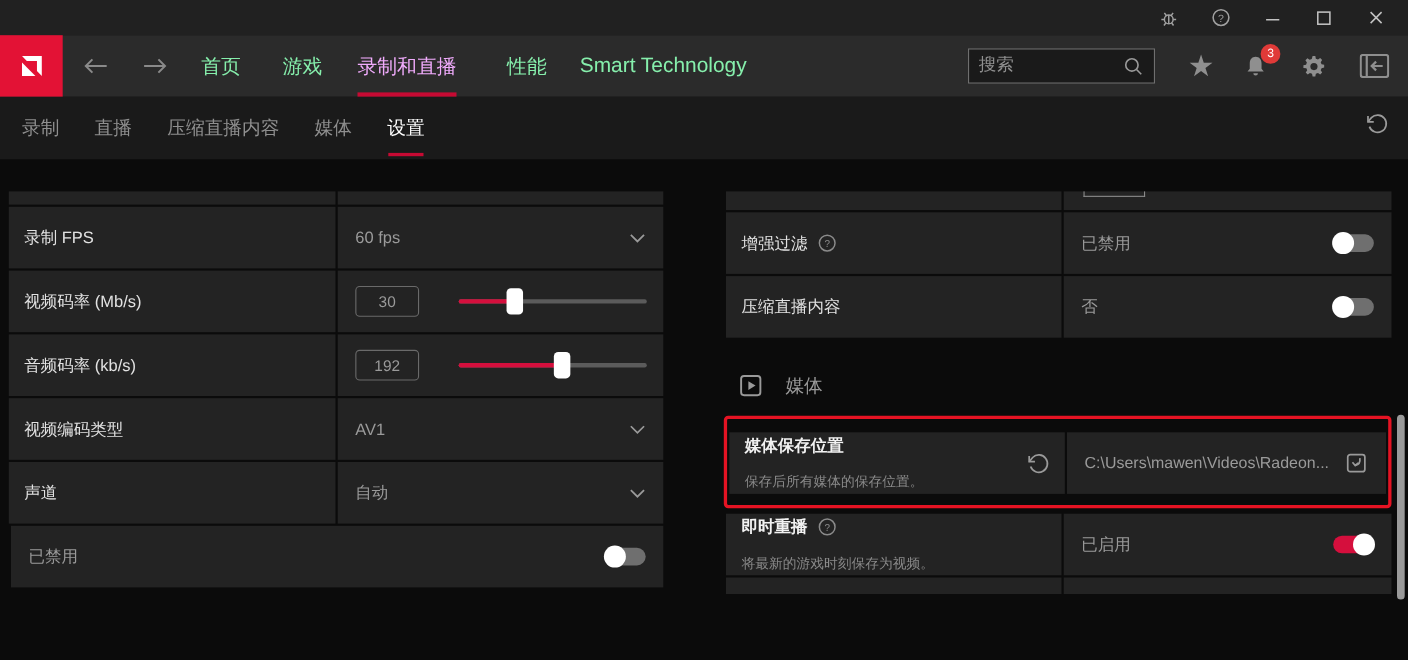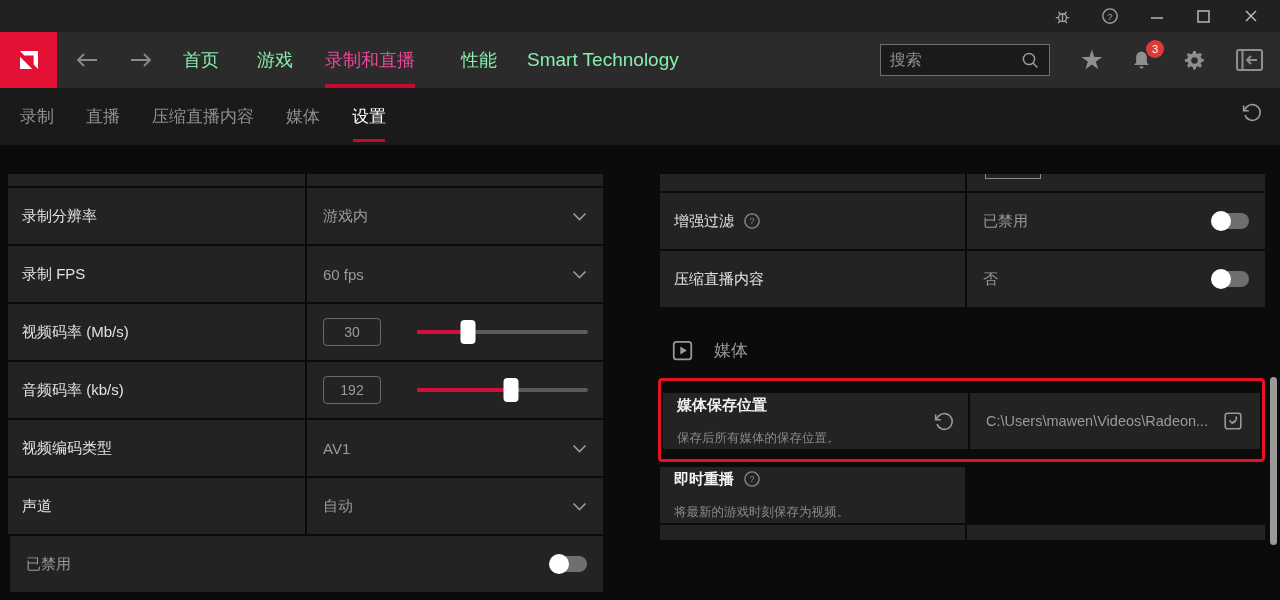--- a/index.html
+++ b/index.html
@@ -6,21 +6,21 @@
   html,body { width:1280px; height:600px; overflow:hidden; background:#0b0b0b;
     font-family:"Liberation Sans","DejaVu Sans",sans-serif; }
   
   .titlebar { height:32px; background:#212121; display:flex; justify-content:flex-end; align-items:stretch; padding-right:6px; }
   .tb-btn { width:47px; display:flex; align-items:center; justify-content:center; cursor:default; }
   
   .navbar { height:56px; background:#2b2b2b; display:flex; align-items:stretch; }
   .logo { width:57px; height:56px; display:flex; align-items:center; justify-content:center; }
   .nav-arrow { width:40px; display:flex; align-items:center; justify-content:center; }
   .nav-item { display:flex; align-items:center; position:relative; color:#86efac; font-size:18px; cursor:default; white-space:nowrap; }
-  .nav-item.active { color:#ec4899; }
+  .nav-item.active { color:#f0abfc; }
   .nav-item.active::after { content:""; position:absolute; left:0; right:0; bottom:0; height:4px; }
   .searchbox { margin-left:auto; align-self:center; width:170px; height:32px; background:#1a1a1a;
     border:1px solid #6f6f6f; display:flex; align-items:center; padding:0 9px; }
   .searchbox input { flex:1; background:transparent; border:none; outline:none; color:#9a9a9a; font-size:16px; min-width:0;
     font-family:"Liberation Sans","DejaVu Sans",sans-serif; }
   .searchbox input::placeholder { color:#8f8f8f; opacity:1; }
   .icon-btn { align-self:center; display:flex; align-items:center; justify-content:center; position:relative; margin-left:28px; }
   .badge { position:absolute; top:-9px; right:-11px; min-width:18px; height:18px; border-radius:9px;
     color:#fff; font-size:11px; display:flex; align-items:center; justify-content:center; padding:0 4px; }
   .star-glyph { font-size:27px; color:#8f8f8f; line-height:1; }
@@ -183,35 +183,20 @@
 
 <div class="content">
   <div class="panel panel-left" id="panel-left">
       <div class="row row-cut">
         <div class="cell-label"></div>
         <div class="cell-value"></div>
       </div>
       <div class="row">
         <div class="cell-label">
           <div class="lbl-row">
-            <span class="lbl">录制分辨率</span>
-          </div>
-        </div>
-        <div class="cell-value">
-          <span>游戏内</span>
-          <span class="icon-in-row chev">
-            <svg width="15" height="9" viewBox="0 0 15 9">
-              <path d="M1.5 1.5l6 6 6-6" fill="none" stroke="#9a9a9a" stroke-width="1.6"></path>
-            </svg>
-          </span>
-        </div>
-      </div>
-      <div class="row">
-        <div class="cell-label">
-          <div class="lbl-row">
             <span class="lbl">录制 FPS</span>
           </div>
         </div>
         <div class="cell-value">
           <span>60 fps</span>
           <span class="icon-in-row chev">
             <svg width="15" height="9" viewBox="0 0 15 9">
               <path d="M1.5 1.5l6 6 6-6" fill="none" stroke="#9a9a9a" stroke-width="1.6"></path>
             </svg>
           </span>
@@ -368,20 +353,26 @@
               <span class="icon-in-row">
                 <svg width="18" height="18" viewBox="0 0 24 24">
                   <circle cx="12" cy="12" r="9.5" fill="none" stroke="#8a8a8a" stroke-width="1.8"></circle>
                   <text x="12" y="16.6" text-anchor="middle" font-size="12" fill="#8a8a8a" font-family="Liberation Sans,sans-serif">?</text>
                 </svg>
               </span>
             </div>
             <span class="sublbl">将最新的游戏时刻保存为视频。</span>
           </div>
         </div>
+        <div class="cell-value">
+          <span>已启用</span>
+          <div class="toggle on">
+            <div class="knob"></div>
+          </div>
+        </div>
       </div>
       <div class="row row-cut">
         <div class="cell-label"></div>
         <div class="cell-value"></div>
       </div>
     </div>
   <div class="scrollbar"></div>
 </div>
 
 </body></html>

